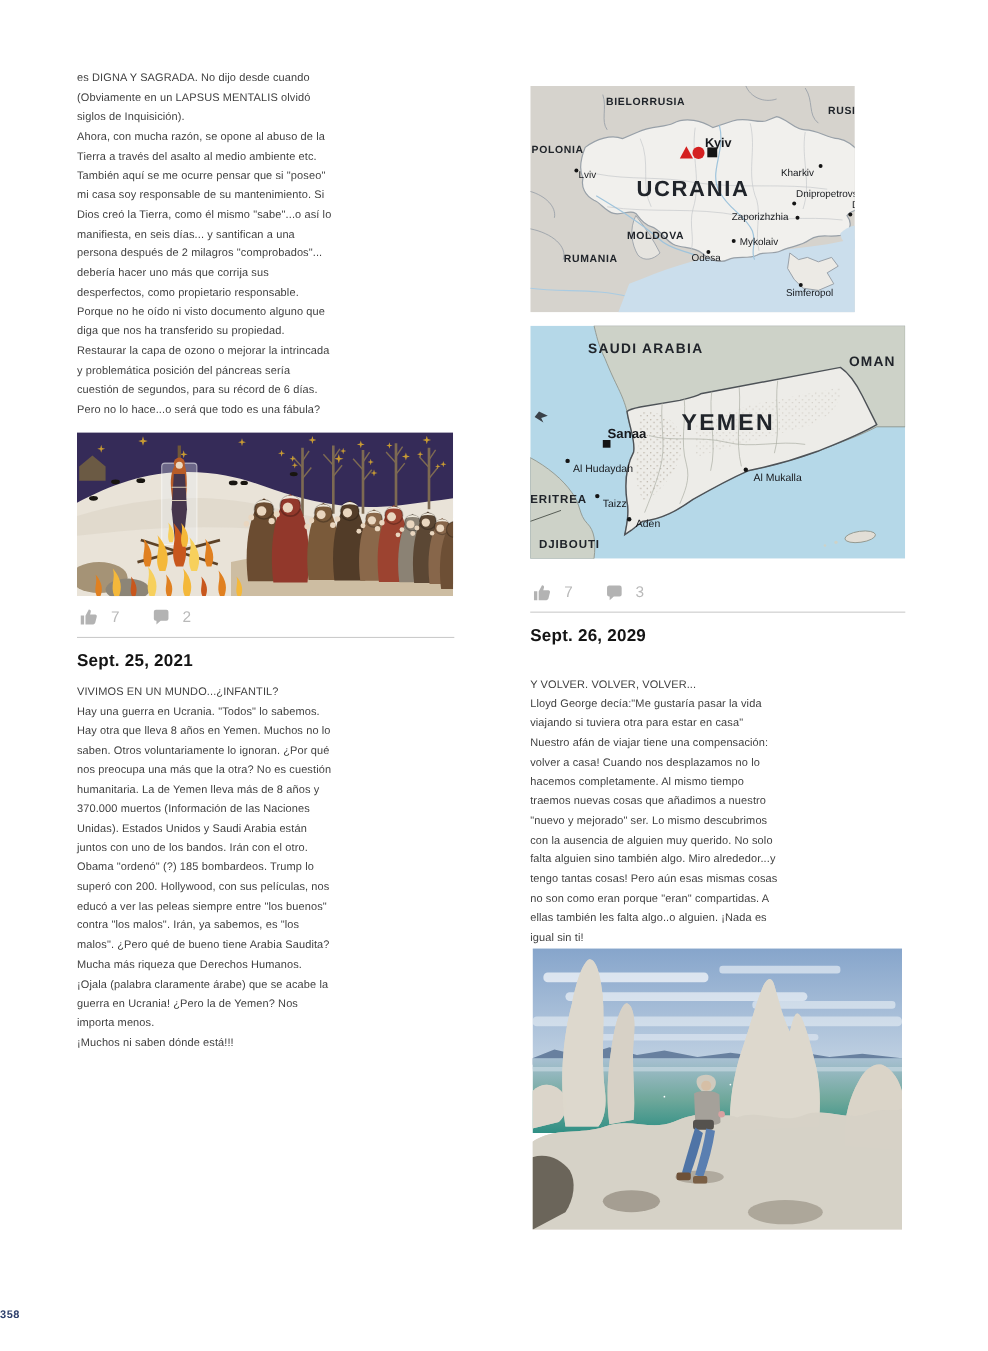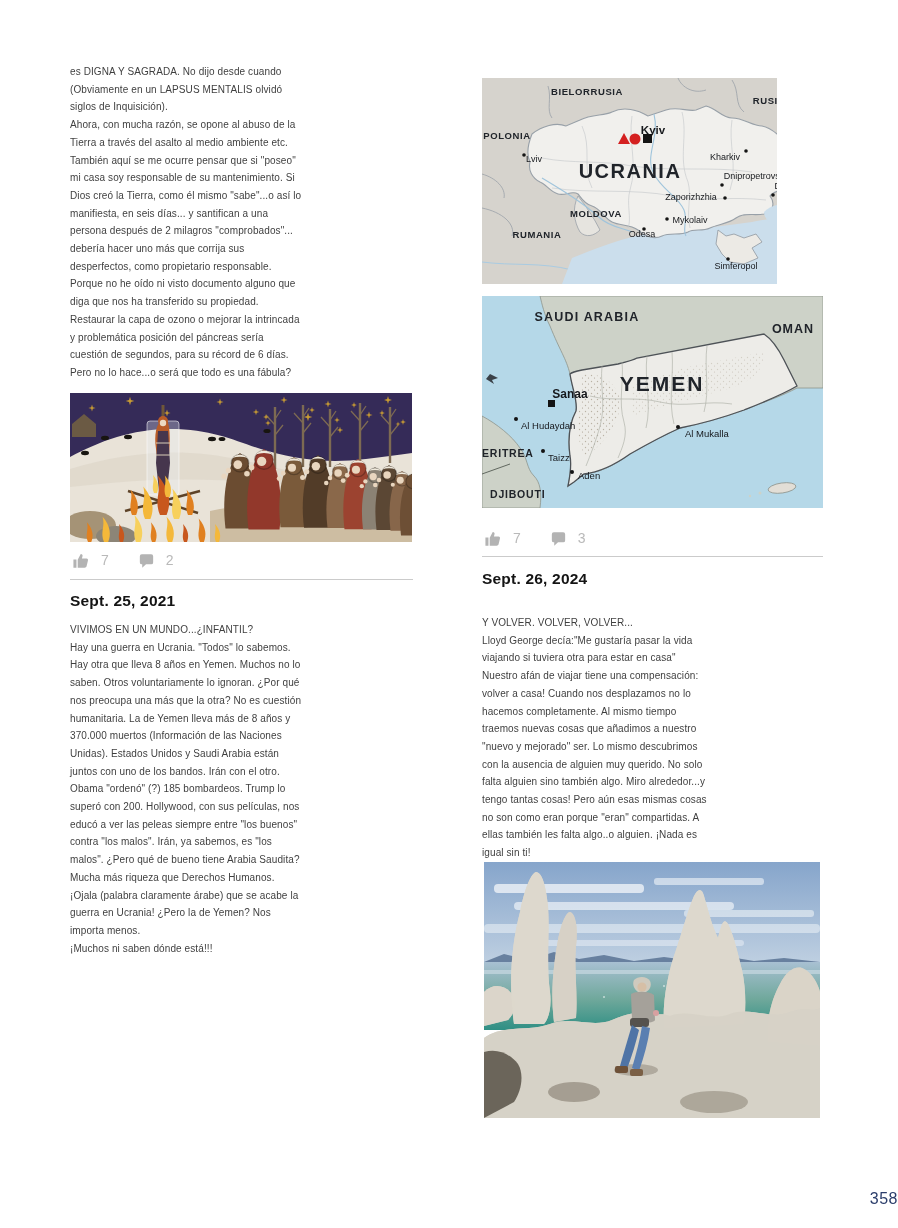--- a/index.html
+++ b/index.html
@@ -15,22 +15,22 @@
   .post-date{
     font-size:15.5px;font-weight:700;color:#141414;letter-spacing:0.2px;
   }
   .rule{height:1px;background:#cbcbcb;}
   .react-row{display:flex;align-items:center;gap:10px;height:20px;}
   .react-count{font-size:14px;color:#b9b9b9;margin-right:18px;}
   .react-icon{width:19px;height:19px;display:block;}
   .img-frame{overflow:hidden;}
   .img-frame svg{display:block;}
   .page-number{
-    left:0;right:0;top:1190px;text-align:right;
-    font-size:16px;font-weight:400;color:#2c3e6b;letter-spacing:0.5px;
+    left:0;right:0;top:1190px;text-align:left;
+    font-size:10px;font-weight:700;color:#2c3e6b;letter-spacing:0.5px;
   }
   .map-country{font-weight:700;fill:#20242a;}
   .map-city{fill:#16181c;}
 </style>
 </head>
 <body>
 
 <div class="abs post-body" style="left:70px;top:63px;width:380px;">es DIGNA Y SAGRADA. No dijo desde cuando
 (Obviamente en un LAPSUS MENTALIS olvidó
 siglos de Inquisición).
@@ -381,21 +381,21 @@
   </svg>
   <span class="react-count">7</span>
   <svg class="react-icon" viewBox="0 0 20 20">
     <path fill="#b3b3b3" d="M3,5.5 a2,2 0 0 1 2,-2 h10 a2,2 0 0 1 2,2 v6.5 a2,2 0 0 1 -2,2 h-5.5 l-4,3.5 v-3.5 H5 a2,2 0 0 1 -2,-2 Z"></path>
   </svg>
   <span class="react-count">3</span>
 </div>
 
 <div class="abs rule" style="left:482px;top:556px;width:341px;"></div>
 
-<div class="abs post-date" style="left:482px;top:570px;">Sept. 26, 2024</div>
+<div class="abs post-date" style="left:482px;top:570px;">Sept. 26, 2029</div>
 
 <div class="abs post-body" style="left:482px;top:614px;width:380px;">Y VOLVER. VOLVER, VOLVER...
 Lloyd George decía:"Me gustaría pasar la vida
 viajando si tuviera otra para estar en casa"
 Nuestro afán de viajar tiene una compensación:
 volver a casa! Cuando nos desplazamos no lo
 hacemos completamente. Al mismo tiempo
 traemos nuevas cosas que añadimos a nuestro
 "nuevo y mejorado" ser. Lo mismo descubrimos
 con la ausencia de alguien muy querido. No solo

